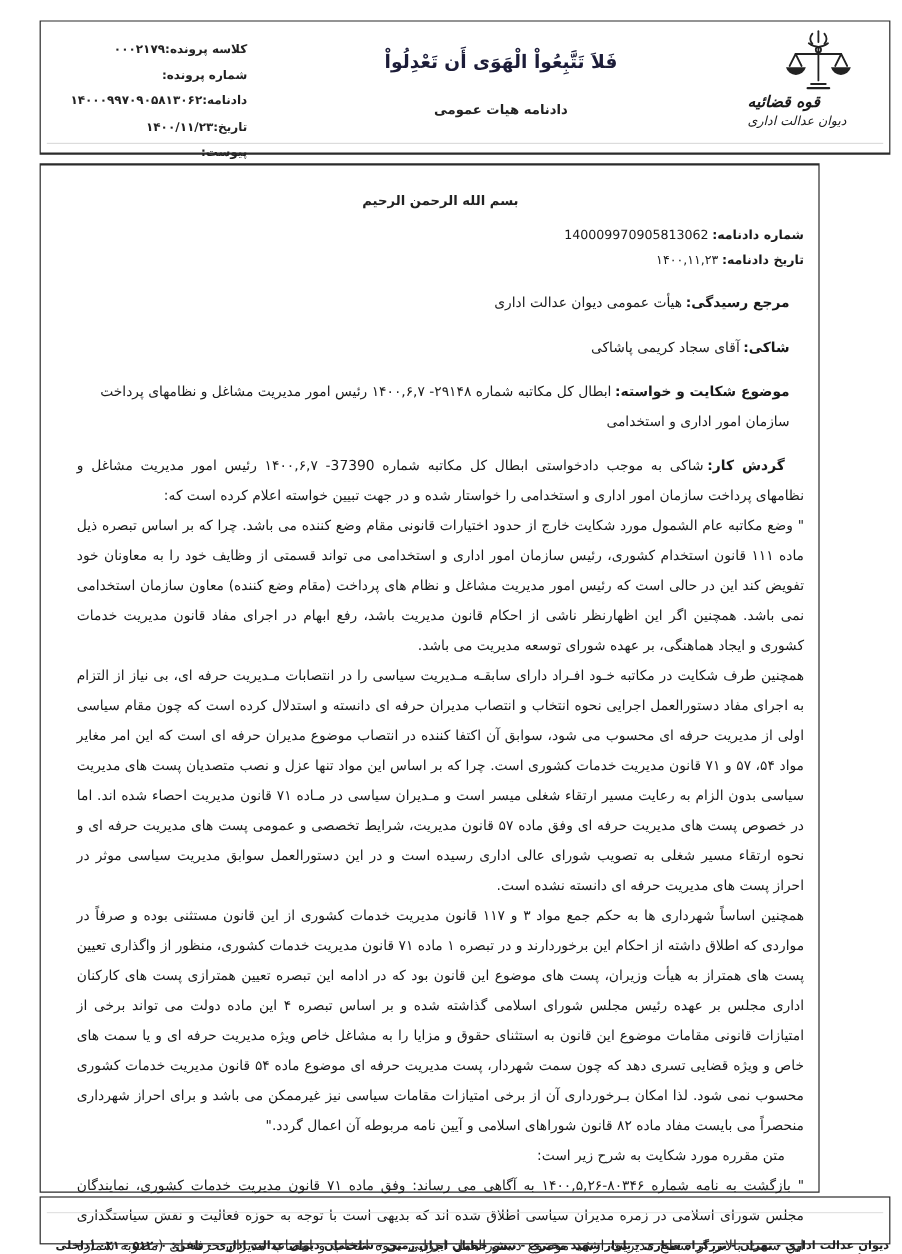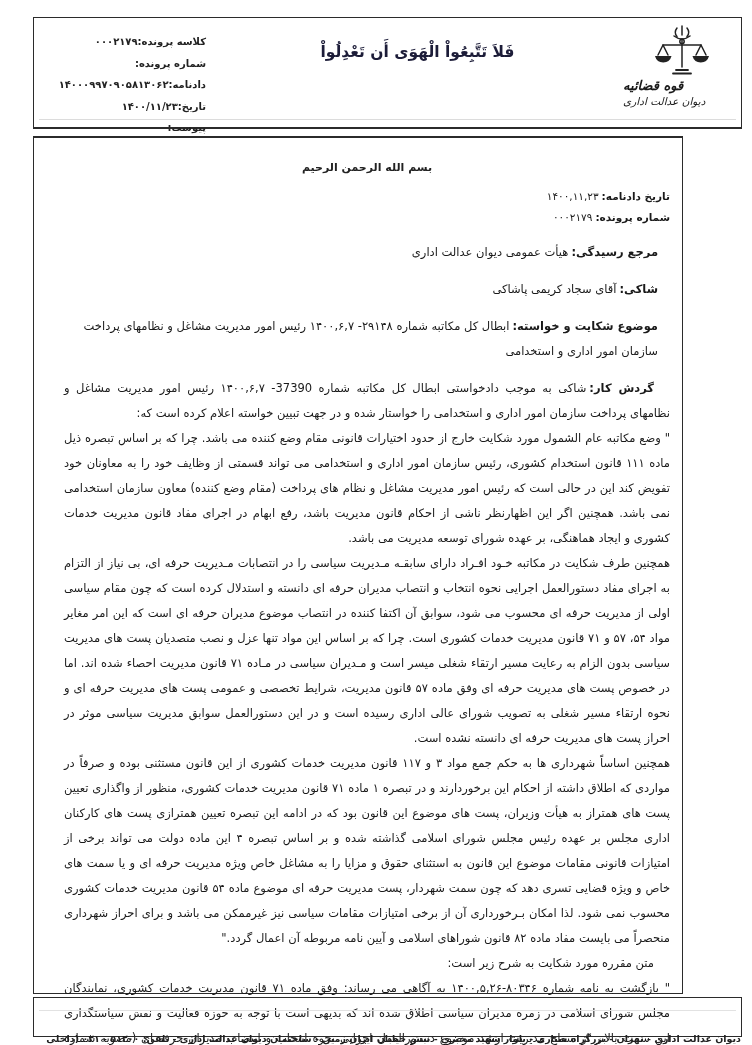--- a/index.html
+++ b/index.html
@@ -72,20 +72,21 @@
         <path d="M27 45 h12"></path>
         <path d="M24 48.5 h18"></path>
       </g>
     </svg>
     <div class="org-name">قوه قضائیه</div>
     <div class="org-sub">دیوان عدالت اداری</div>
   </div>
 
   <div class="center-col">
     <div class="verse">فَلاَ تَتَّبِعُواْ الْهَوَى أَن تَعْدِلُواْ</div>
+    <div class="doc-type">دادنامه هیات عمومی</div>
   </div>
 
   <div class="meta-col">
 
       <div class="meta-line"><b>کلاسه پرونده:</b><span>۰۰۰۲۱۷۹</span></div>
 
       <div class="meta-line"><b>شماره پرونده:</b><span></span></div>
 
       <div class="meta-line"><b>دادنامه:</b><span>۱۴۰۰۰۹۹۷۰۹۰۵۸۱۳۰۶۲</span></div>
 
@@ -93,24 +94,24 @@
 
       <div class="meta-line"><b>پیوست:</b><span></span></div>
     </div>
 </div>
 
 <div class="body-box">
   <div class="bismillah">بسم الله الرحمن الرحیم</div>
 
   <div class="doc-meta">
 
+      <div class="meta-row"><b>شماره دادنامه:</b><span>140009970905813062</span></div>
 
       <div class="meta-row"><b>تاریخ دادنامه:</b><span>۱۴۰۰,۱۱,۲۳</span></div>
 
-      <div class="meta-row"><b>شماره پرونده:</b><span>۰۰۰۲۱۷۹</span></div>
     </div>
 
   <div class="fields">
 
       <p class="field-row"><b>مرجع رسیدگی:</b><span>هیأت عمومی دیوان عدالت اداری</span></p>
 
       <p class="field-row"><b>شاکی:</b><span>آقای سجاد کریمی پاشاکی</span></p>
 
       <p class="field-row"><b>موضوع شکایت و خواسته:</b><span>ابطال کل مکاتبه شماره ۲۹۱۴۸- ۱۴۰۰,۶,۷ رئیس امور مدیریت مشاغل و نظامهای پرداخت سازمان امور اداری و استخدامی</span></p>
     </div>

